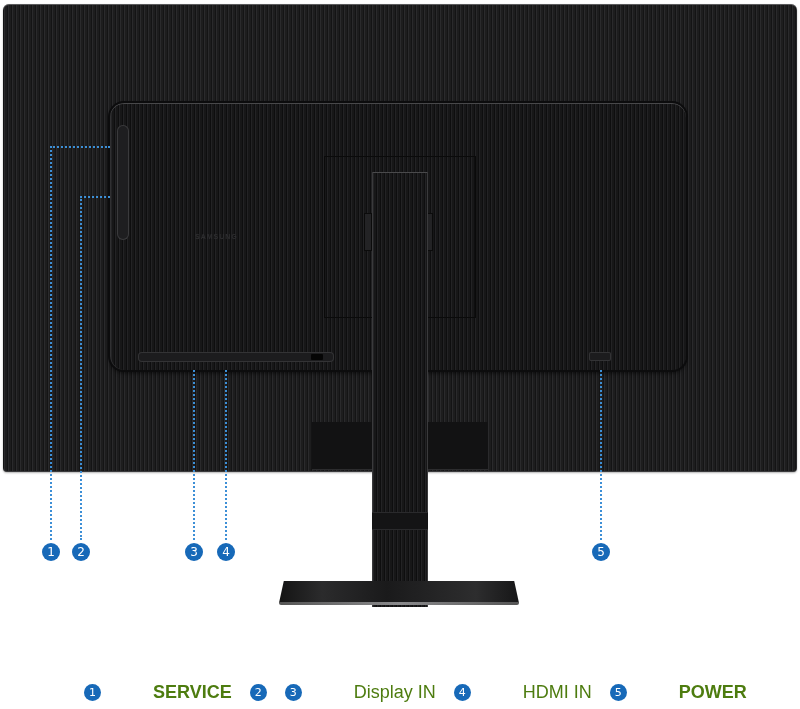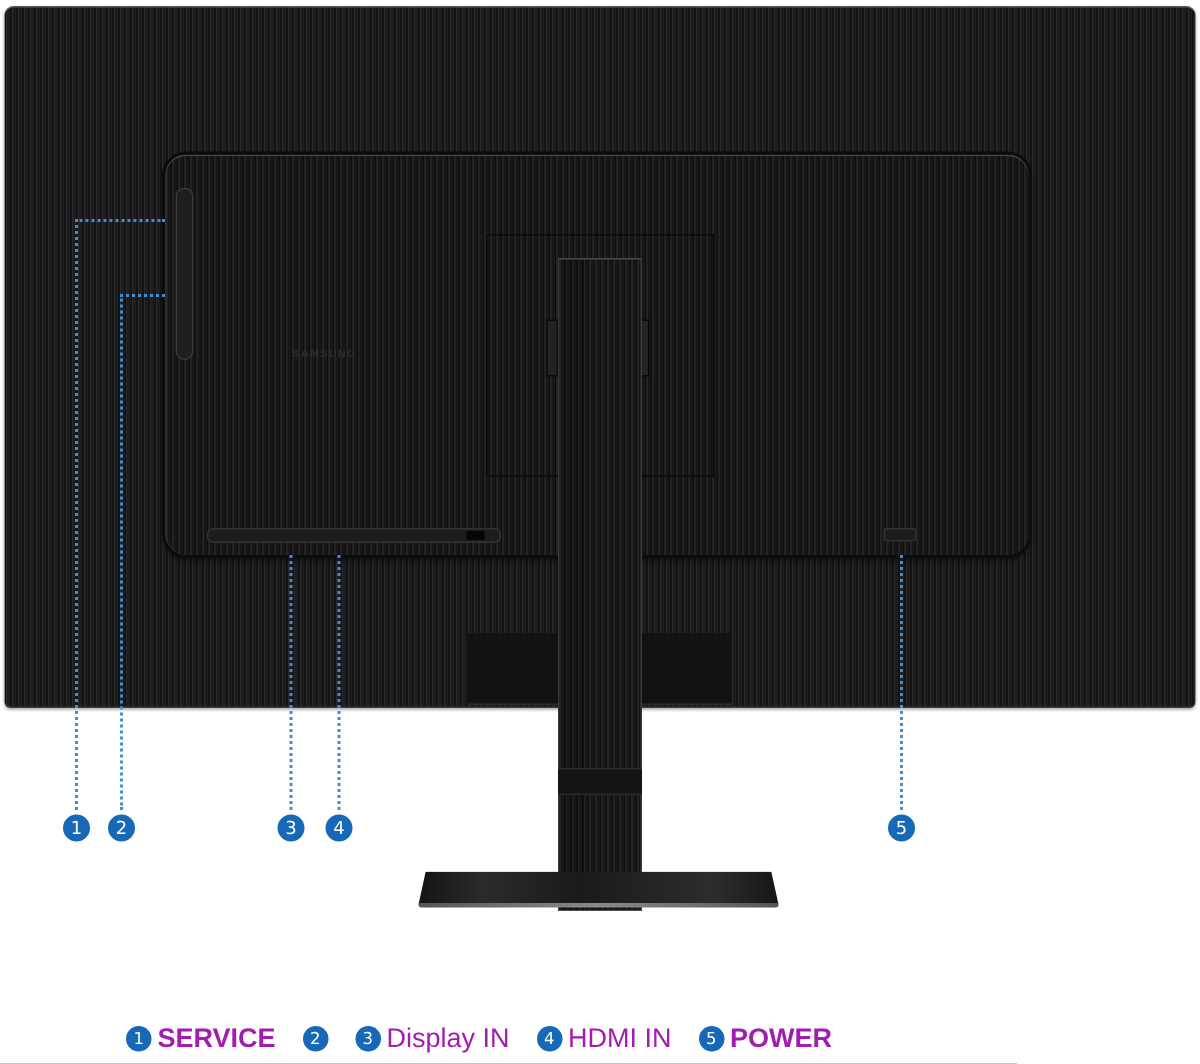--- a/index.html
+++ b/index.html
@@ -87,21 +87,21 @@
   #legend {
     position: absolute; left: 84px; top: 680px; height: 24px;
     display: flex; align-items: center; gap: 18px; white-space: nowrap;
   }
   .legend-item { display: flex; align-items: center; gap: 4px; }
   .legend-badge {
     width: 17px; height: 17px; border-radius: 50%; background: #1769b8;
     color: #fff; font-size: 11px; line-height: 17px; text-align: center;
     font-family: "DejaVu Sans", sans-serif; display: inline-block;
   }
-  .legend-label { font-size: 18px; color: #a21caf; font-family: "Liberation Sans", sans-serif; }
+  .legend-label { font-size: 18px; color: #4d7c0f; font-family: "Liberation Sans", sans-serif; margin-left: 48px; }
   .legend-label.bold { font-weight: bold; }
 </style>
 </head>
 <body>
 
 <div id="monitor" class="ribbed"></div>
 
 <div id="lower-recess-left"></div>
 <div id="lower-recess-right"></div>
 

